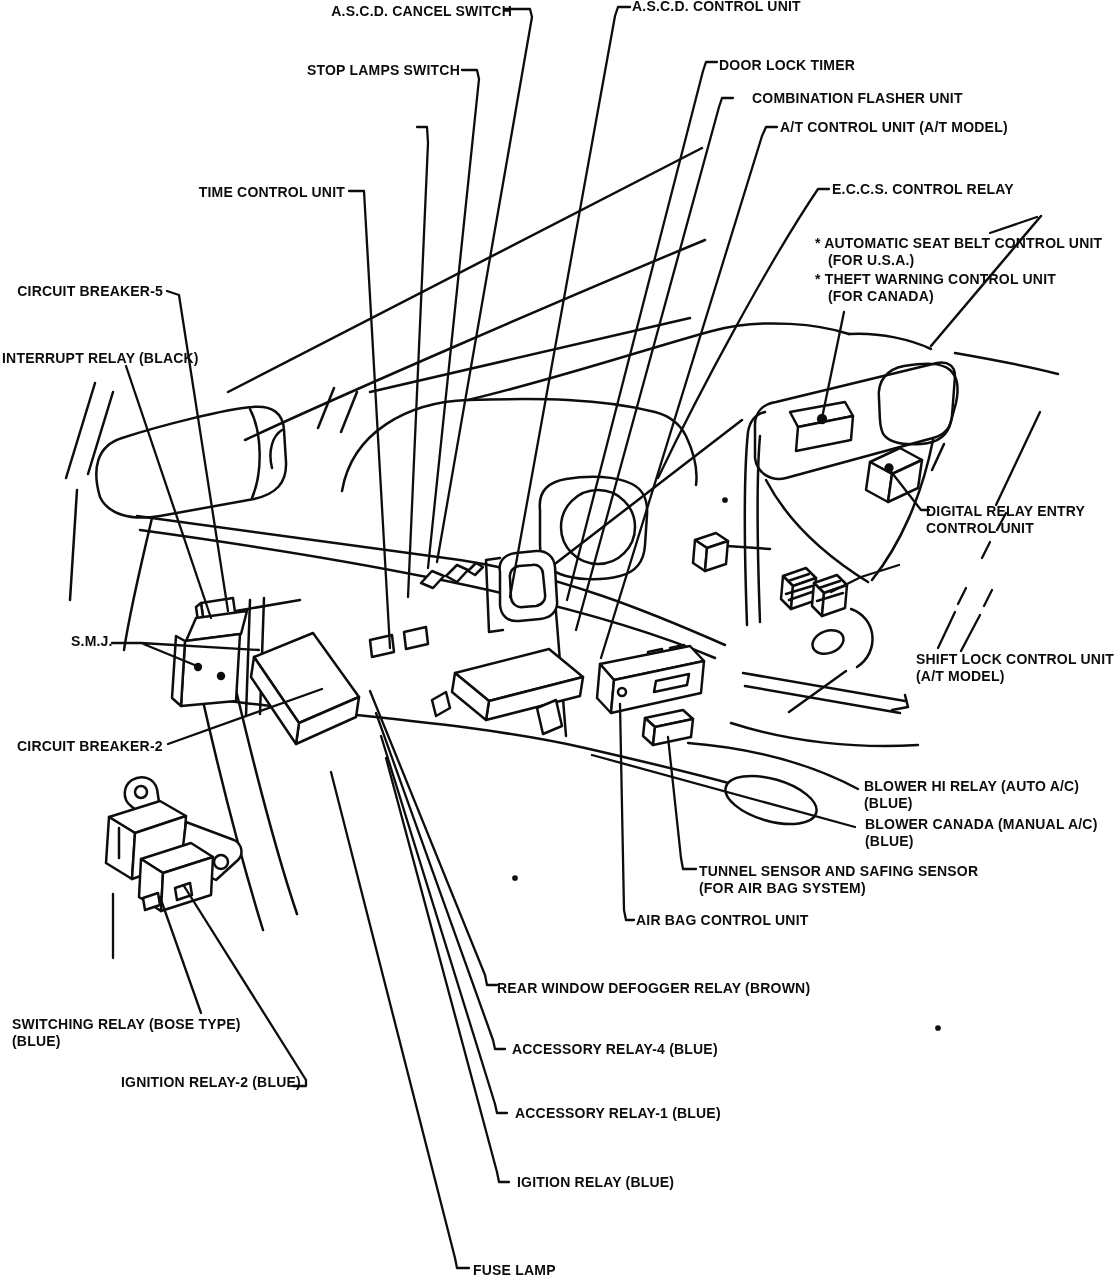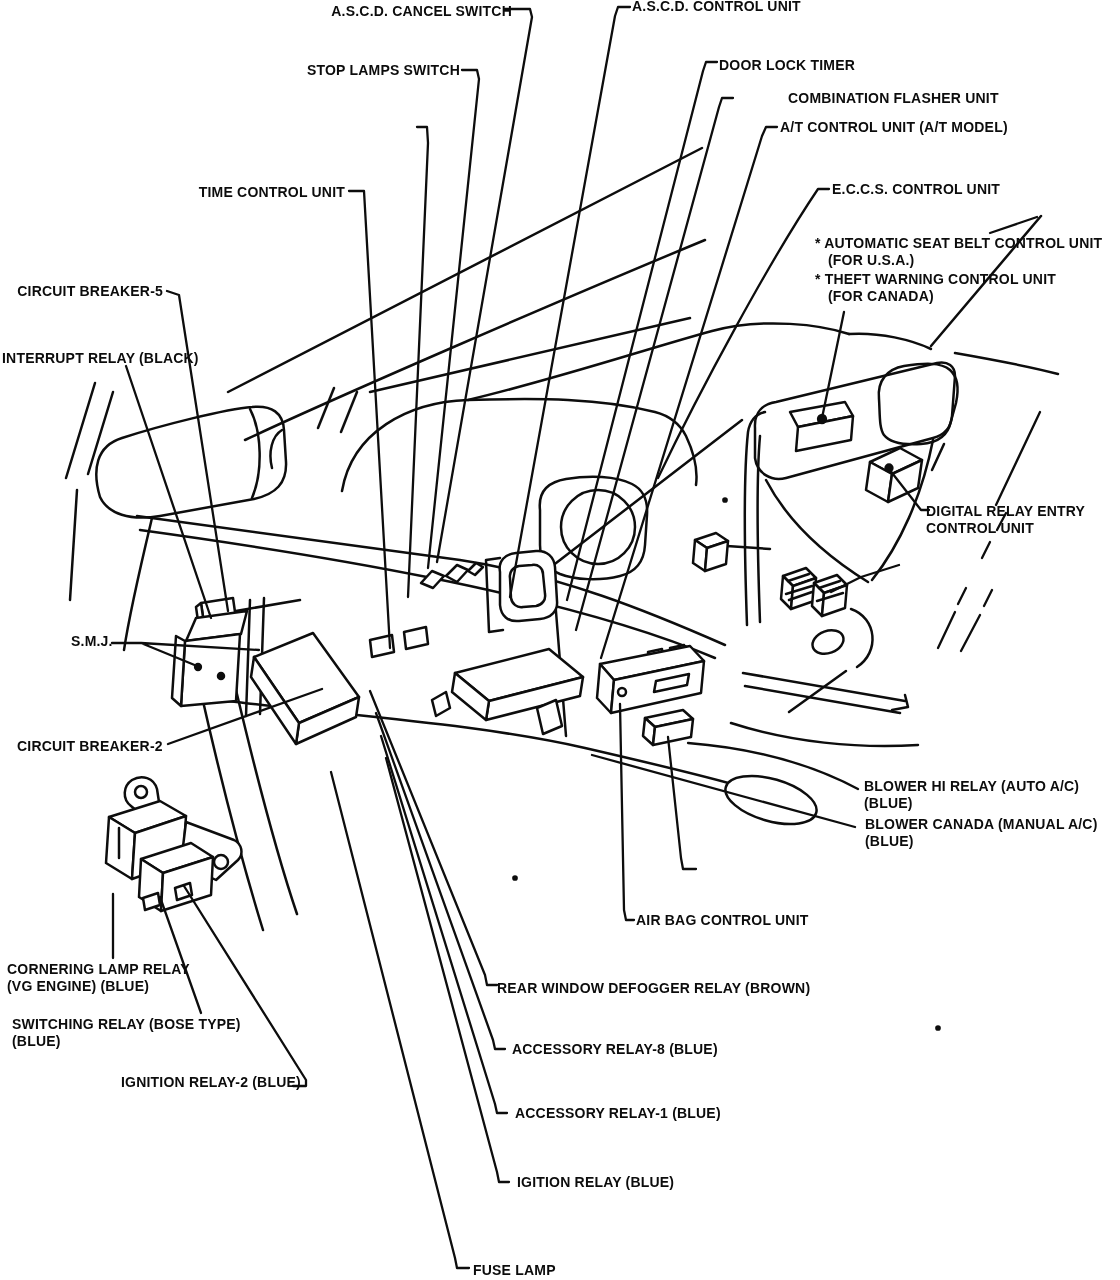--- a/index.html
+++ b/index.html
@@ -234,42 +234,44 @@
       <path d="M381,736 L495,1104 L497,1113 L507,1113"></path>
       <path d="M386,758 L497,1172 L499,1182 L509,1182"></path>
       <path d="M331,772 L455,1258 L457,1268 L469,1268"></path>
     </g>
   </svg>
 
   <div class="lbl r" style="right:608px;top:3px">A.S.C.D. CANCEL SWITCH</div>
   <div class="lbl" style="left:632px;top:-2px">A.S.C.D. CONTROL UNIT</div>
   <div class="lbl r" style="right:660px;top:62px">STOP LAMPS SWITCH</div>
   <div class="lbl" style="left:719px;top:57px">DOOR LOCK TIMER</div>
-  <div class="lbl" style="left:788px;top:90px">COMBINATION FLASHER UNIT</div>
+  <div class="lbl" style="left:752px;top:90px">COMBINATION FLASHER UNIT</div>
   <div class="lbl" style="left:780px;top:119px">A/T CONTROL UNIT (A/T MODEL)</div>
   <div class="lbl r" style="right:775px;top:184px">TIME CONTROL UNIT</div>
-  <div class="lbl" style="left:832px;top:181px">E.C.C.S. CONTROL UNIT</div>
+  <div class="lbl" style="left:832px;top:181px">E.C.C.S. CONTROL RELAY</div>
   <div class="lbl hang" style="left:815px;top:271px">* THEFT WARNING CONTROL UNIT
 (FOR CANADA)</div>
   <div class="lbl hang" style="left:815px;top:235px">* AUTOMATIC SEAT BELT CONTROL UNIT
 (FOR U.S.A.)</div>
   <div class="lbl r" style="right:957px;top:283px">CIRCUIT BREAKER-5</div>
   <div class="lbl" style="left:2px;top:350px">INTERRUPT RELAY (BLACK)</div>
   <div class="lbl" style="left:926px;top:503px">DIGITAL RELAY ENTRY
 CONTROL UNIT</div>
   <div class="lbl" style="left:71px;top:633px">S.M.J.</div>
+  <div class="lbl" style="left:916px;top:651px">SHIFT LOCK CONTROL UNIT
+(A/T MODEL)</div>
   <div class="lbl" style="left:17px;top:738px">CIRCUIT BREAKER-2</div>
   <div class="lbl" style="left:864px;top:778px">BLOWER HI RELAY (AUTO A/C)
 (BLUE)</div>
   <div class="lbl" style="left:865px;top:816px">BLOWER CANADA (MANUAL A/C)
 (BLUE)</div>
+  <div class="lbl" style="left:699px;top:863px">TUNNEL SENSOR AND SAFING SENSOR
+(FOR AIR BAG SYSTEM)</div>
   <div class="lbl" style="left:636px;top:912px">AIR BAG CONTROL UNIT</div>
-  <div class="lbl" style="left:7px;top:961px">CORNERING LAMP RELAY
-(VG ENGINE) (BLUE)</div>
   <div class="lbl" style="left:12px;top:1016px">SWITCHING RELAY (BOSE TYPE)
 (BLUE)</div>
   <div class="lbl" style="left:121px;top:1074px">IGNITION RELAY-2 (BLUE)</div>
   <div class="lbl" style="left:497px;top:980px">REAR WINDOW DEFOGGER RELAY (BROWN)</div>
-  <div class="lbl" style="left:512px;top:1041px">ACCESSORY RELAY-8 (BLUE)</div>
+  <div class="lbl" style="left:512px;top:1041px">ACCESSORY RELAY-4 (BLUE)</div>
   <div class="lbl" style="left:515px;top:1105px">ACCESSORY RELAY-1 (BLUE)</div>
   <div class="lbl" style="left:517px;top:1174px">IGITION RELAY (BLUE)</div>
   <div class="lbl" style="left:473px;top:1262px">FUSE LAMP</div>
 </div>
 
 </body></html>

